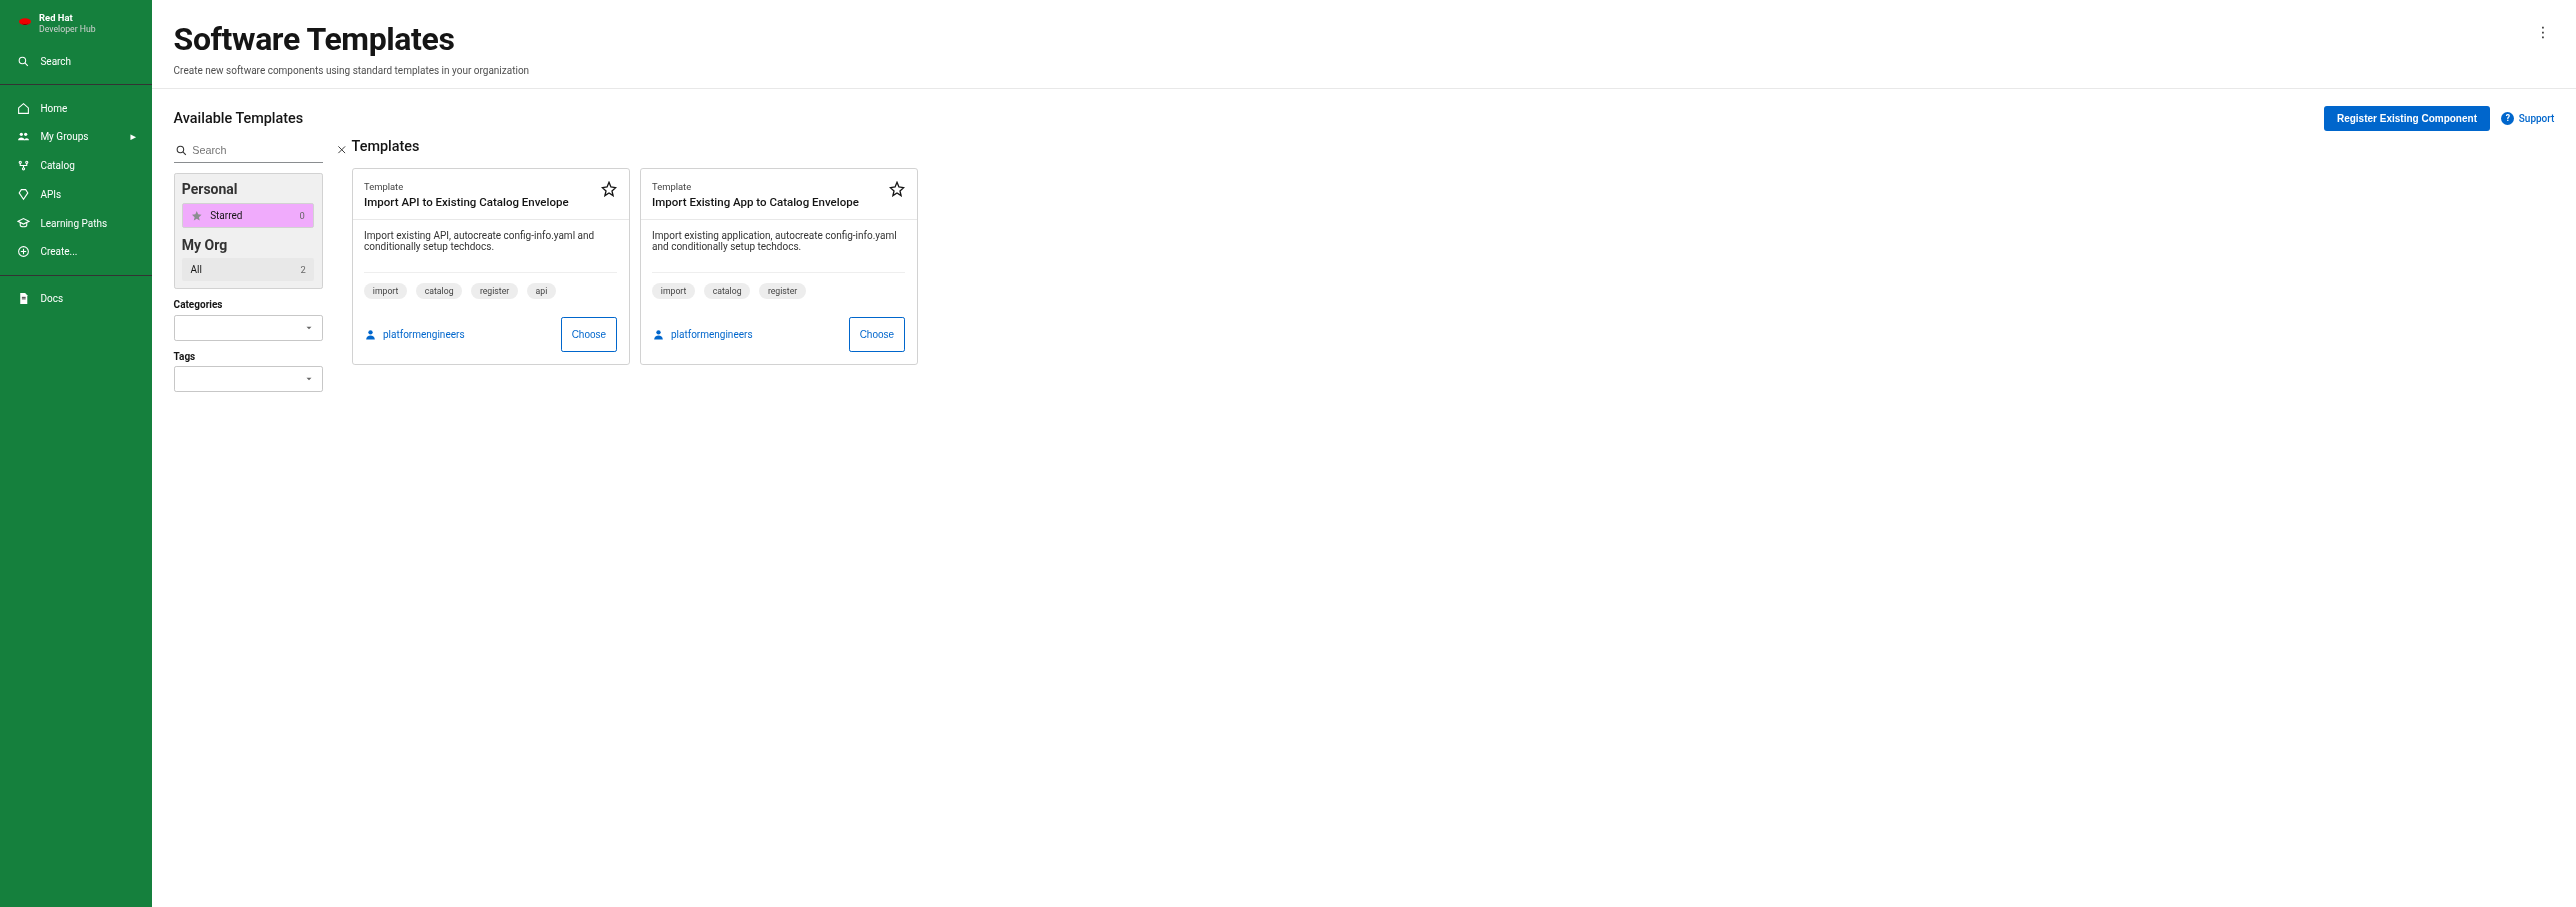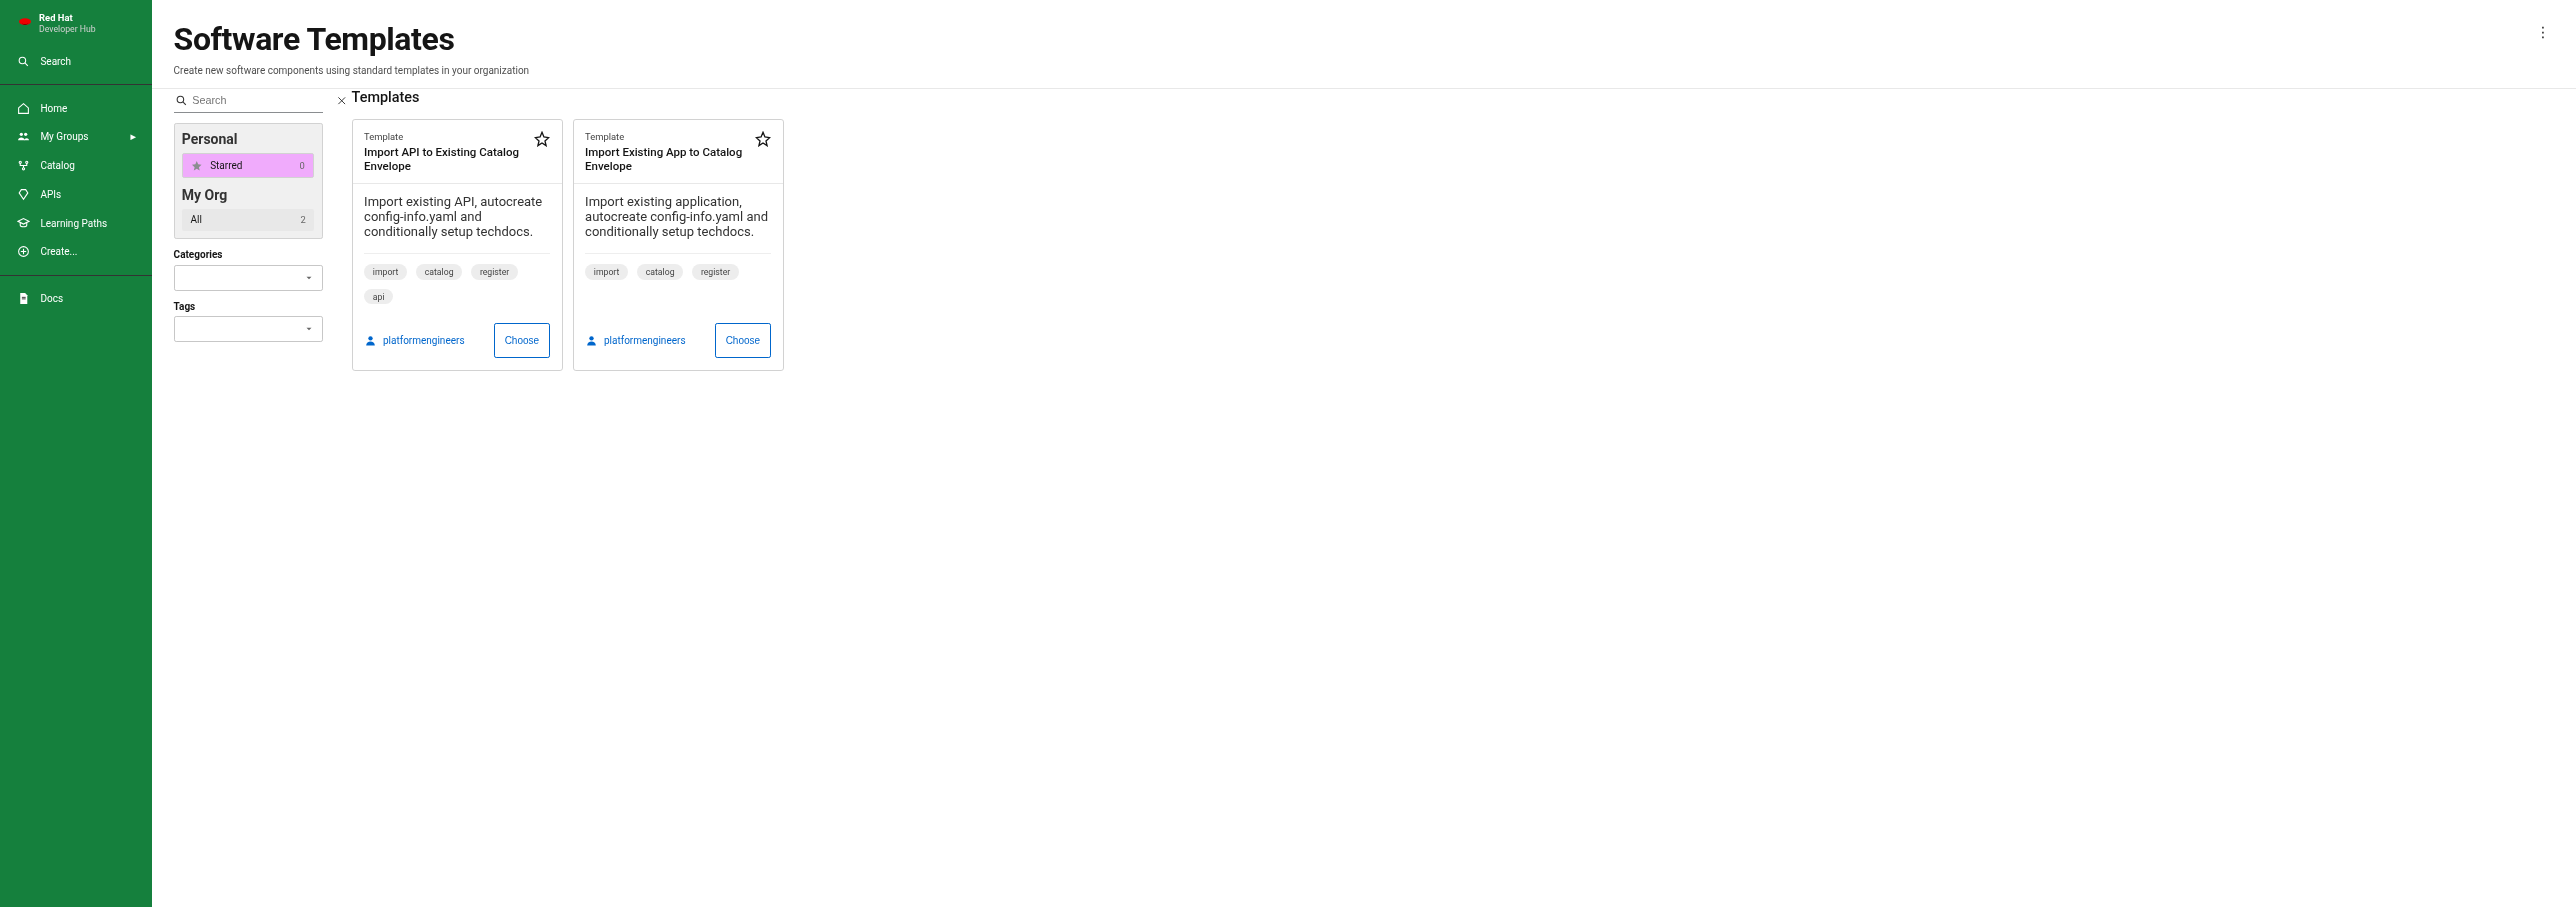--- a/index.html
+++ b/index.html
@@ -52,27 +52,27 @@
 .star-grey { color: #8a8d90; }
 
 .dropdown-label { font-size: 10px; font-weight: 700; margin-bottom: 4.3px; margin-top: 4.3px; }
 .dropdown { border: 0.7px solid #c7c7c7; border-radius: 2.2px; height: 26px; display: flex; align-items: center; justify-content: flex-end; padding: 0 7.2px; cursor: pointer; margin-bottom: 10px; }
 .dropdown .chev-down { color: #666; }
 
 
 .templates { flex: 1; }
 .templates h3 { font-size: 14.4px; font-weight: 500; margin-bottom: 13px; }
 .cards { display: flex; gap: 10px; flex-wrap: wrap; }
-.card { width: 211px; border: 0.7px solid #d2d2d2; border-radius: 2.9px; display: flex; flex-direction: column; }
+.card { width: 278px; border: 0.7px solid #d2d2d2; border-radius: 2.9px; display: flex; flex-direction: column; }
 .card-head { padding: 11.5px 11.5px 10px; border-bottom: 0.7px solid #e8e8e8; display: flex; justify-content: space-between; }
 .card-head-left .type { font-size: 9.4px; color: #444; margin-bottom: 2.9px; }
 .card-head-left .title { font-size: 11.5px; font-weight: 500; }
 .star-btn { cursor: pointer; width: 16px; height: 16px; }
 .card-body { padding: 10px 11.5px; flex: 1; }
-.card-desc { font-size: 13px; color: #333; margin-bottom: 14px; }
+.card-desc { font-size: 10px; color: #333; margin-bottom: 20px; }
 .chip-row { display: flex; gap: 9px; flex-wrap: wrap; border-top: 0.7px solid #eee; padding-top: 10px; }
 .chip { background: #ededed; color: #444; font-size: 8.7px; padding: 2.9px 8.7px; border-radius: 8.7px; }
 .card-foot { padding: 8.7px 11.5px 11.5px; display: flex; justify-content: space-between; align-items: center; }
 .owner { display: flex; align-items: center; gap: 5.8px; color: #0066cc; font-size: 10px; cursor: pointer; }
 .owner-icon { width: 13px; height: 13px; color: #0066cc; }
 .choose-btn { border: 0.7px solid #0066cc; color: #0066cc; background: #fff; padding: 11px 10px; border-radius: 2.2px; font-size: 10px; cursor: pointer; }
 
 svg { display: block; }
 </style>
 </head>
@@ -187,20 +187,30 @@
 
   <main class="main">
     <div class="header">
       <div>
         <h1>Software Templates</h1>
         <div class="sub">Create new software components using standard templates in your organization</div>
       </div>
       <div class="kebab">⋮</div>
     </div>
 
+    <div class="toolbar">
+      <h2>Available Templates</h2>
+      <div class="toolbar-actions">
+        <button class="btn-primary">Register Existing Component</button>
+        <div class="support-link">
+          <span class="help-icon-circle">?</span>
+          <span>Support</span>
+        </div>
+      </div>
+    </div>
 
     <div class="content">
 
       <div class="filters">
         <div class="search-box">
           <span class="sicon">
             <svg viewBox="0 0 24 24" width="13" height="13" fill="none" stroke="#333" stroke-width="2">
                 <circle cx="10" cy="10" r="6"></circle>
                 <line x1="15" y1="15" x2="20" y2="20"></line>
               </svg>

